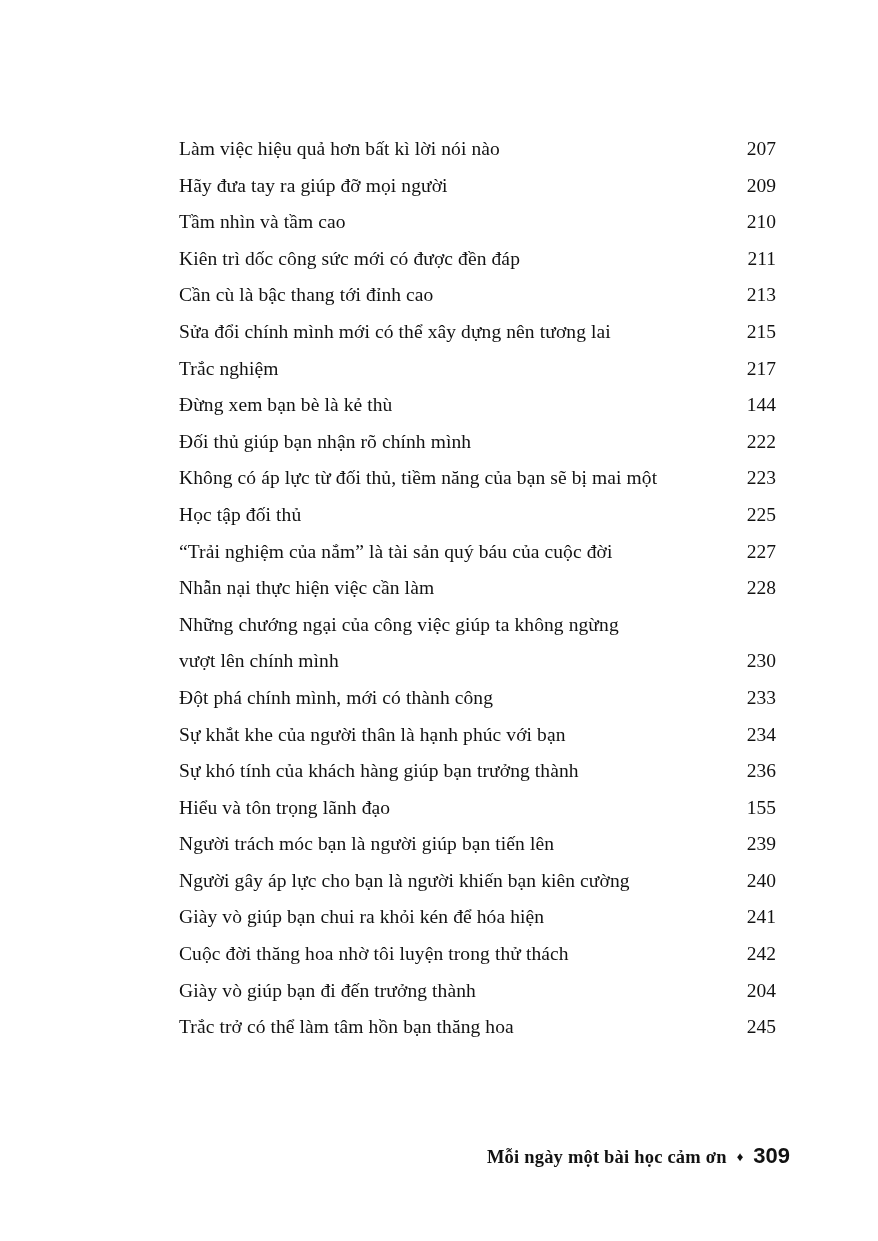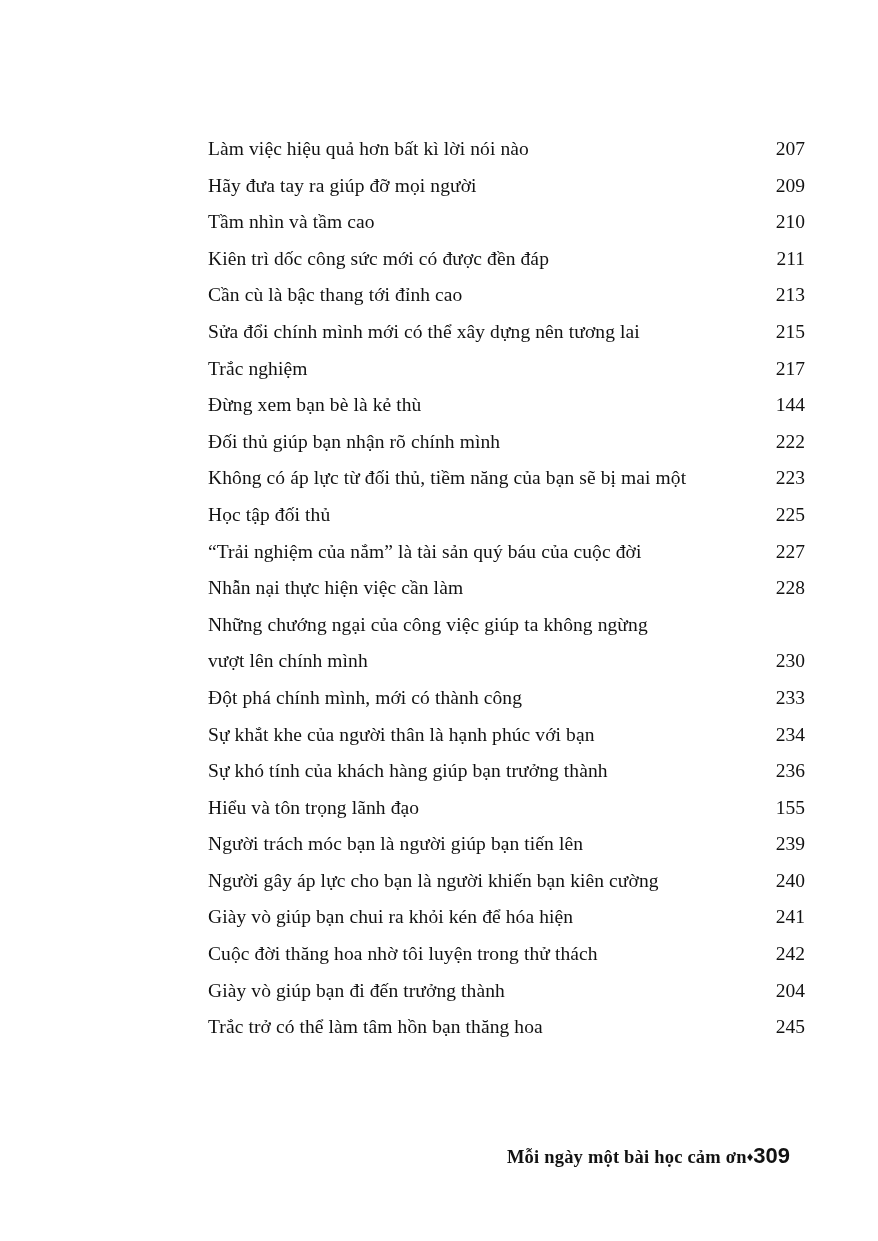--- a/index.html
+++ b/index.html
@@ -12,21 +12,21 @@
     width: 878px;
     height: 1241px;
     background: #ffffff;
     color: #121212;
     font-family: "Liberation Serif", "DejaVu Serif", serif;
     overflow: hidden;
   }
   .toc {
     position: absolute;
     top: 131px;
-    left: 208px;
+    left: 179px;
     width: 597px;
   }
   .toc-row {
     display: flex;
     align-items: flex-end;
     justify-content: space-between;
     gap: 14px;
     font-size: 19.5px;
     line-height: 36.6px;
   }
@@ -40,20 +40,21 @@
     min-width: 44px;
     text-align: right;
     font-family: Liberation Serif, serif;
   }
   .footer {
     position: absolute;
     right: 88px;
     bottom: 72px;
     display: flex;
     align-items: baseline;
+    gap: 10px;
     font-weight: bold;
   }
   .footer-title {
     font-size: 18.5px;
     letter-spacing: 0.2px;
   }
   .footer-sep {
     font-size: 13px;
     position: relative;
     top: -2px;

